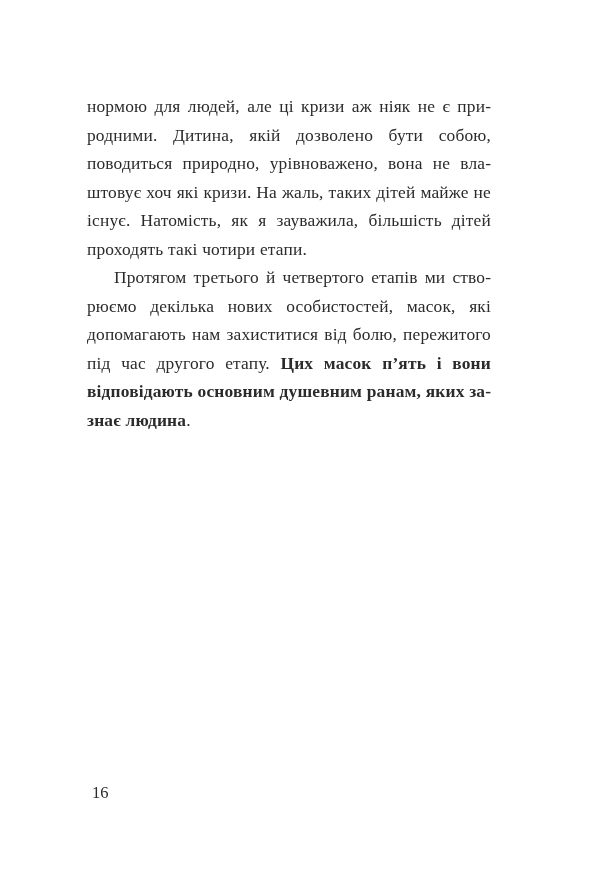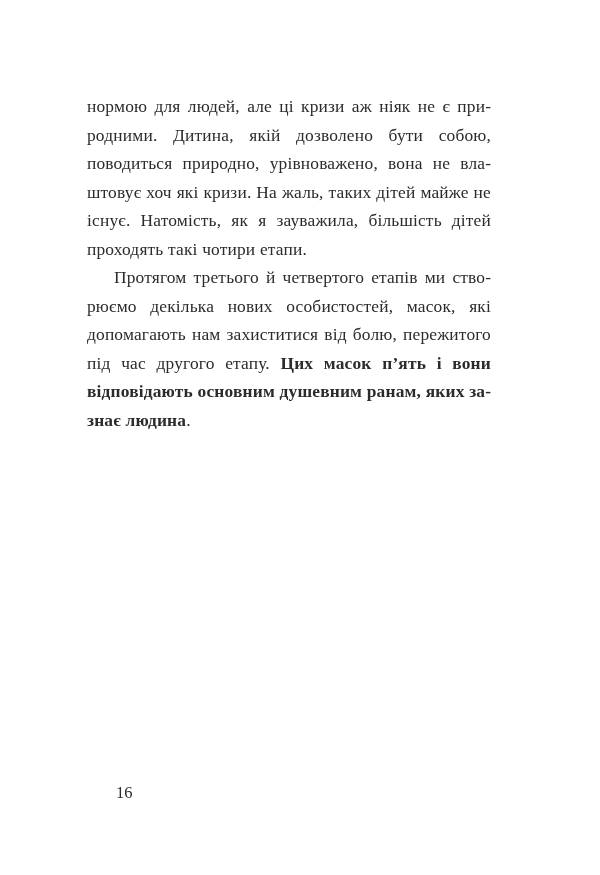--- a/index.html
+++ b/index.html
@@ -40,21 +40,21 @@
   }
   .para.no-indent {
     text-indent: 0;
   }
   .para b,
   .para .bold {
     font-weight: 700;
   }
   .page-number {
     position: absolute;
-    left: 116px;
+    left: 92px;
     top: 783px;
     font-size: 16.5px;
     line-height: 20px;
     color: #2b2b2b;
     font-family: "Liberation Serif", "DejaVu Serif", serif;
   }
 </style>
 </head>
 <body>
 

